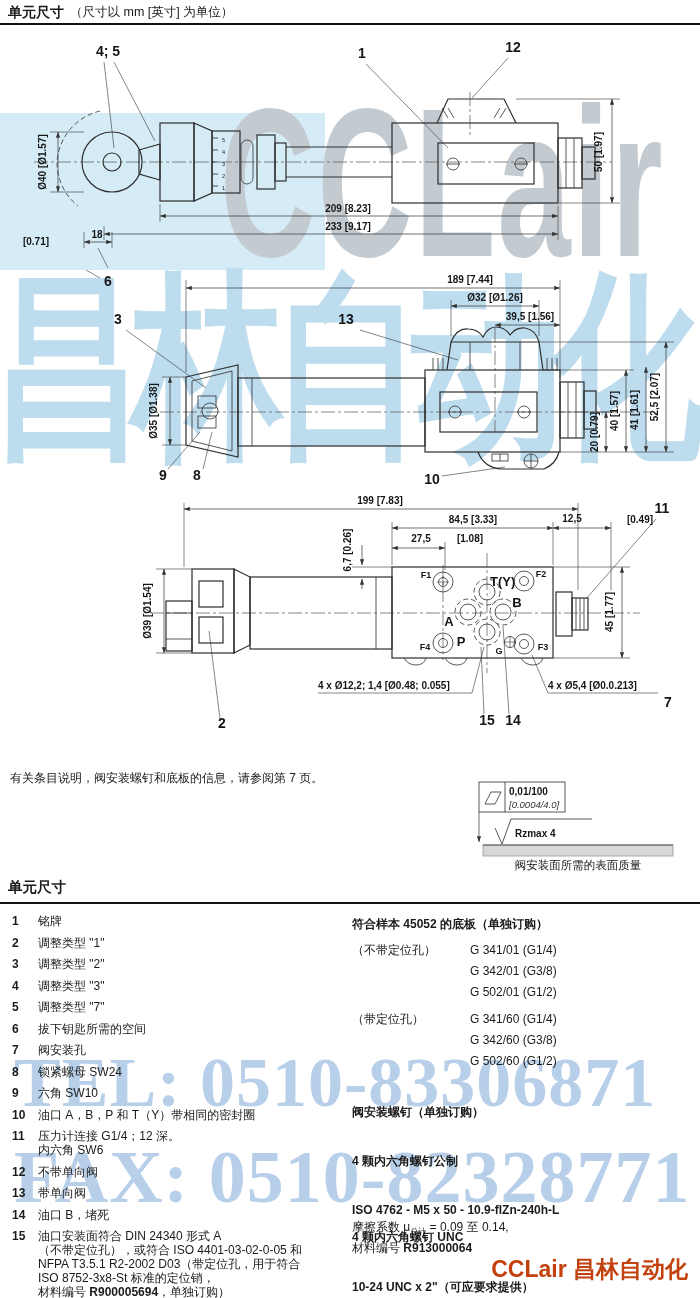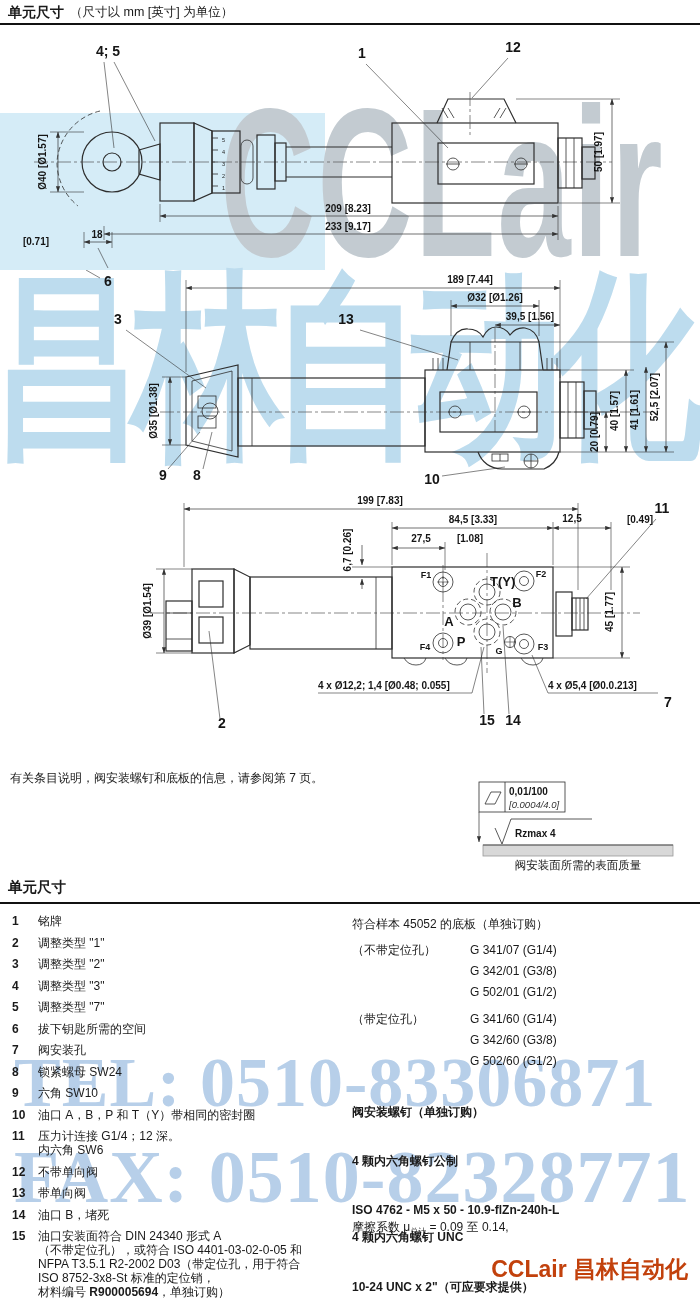--- a/index.html
+++ b/index.html
@@ -28,21 +28,21 @@
   .note{left:10px;top:770px;font-size:12px;}
   .sec2{left:0;top:876px;width:700px;border-bottom:2px solid #111;box-sizing:border-box;
         padding:2px 0 5px 8px;font-size:14.5px;font-weight:bold;}
   .listL{left:12px;top:914px;width:334px;font-size:12px;}
   .item{display:flex;margin-bottom:7.5px;line-height:14px;}
   .item .no{flex:0 0 26px;font-weight:bold;}
   .item .tx{flex:1;}
   .item .tx div{line-height:14px;}
   .colR{position:absolute;left:352px;z-index:1;font-size:12px;}
   #subp{top:916px;width:346px;}
-  #subp .ttl{font-weight:normal;margin-bottom:7px;}
+  #subp .ttl{font-weight:bold;margin-bottom:7px;}
   .sprow{display:flex;}
   .sprow .lbl{flex:0 0 118px;line-height:21px;}
   .spvals div{line-height:21px;}
   .g2{margin-top:6px;}
   #screws{top:1072px;width:346px;line-height:17px;}
   #unc{top:1196px;width:346px;line-height:18px;}
   .b{font-weight:bold;margin-top:32px;}
   sub{font-size:8px;}
   .footbrand{right:12px;top:1254px;font-size:23px;font-weight:bold;color:#c2410c;}
   
@@ -452,40 +452,41 @@
         <div><span>材料编号 </span><span class="b">R900005694</span><span>，单独订购）</span></div>
       </span>
     </div>
   </div>
 
   <div class="colR" id="subp">
     <div class="ttl">符合样本 45052 的底板（单独订购）</div>
     <div class="sprow">
       <div class="lbl">（不带定位孔）</div>
       <div class="spvals">
-        <div>G 341/07 (G1/4)</div>
+        <div>G 341/01 (G1/4)</div>
         <div>G 342/01 (G3/8)</div>
         <div>G 502/01 (G1/2)</div>
       </div>
     </div>
     <div class="sprow g2">
       <div class="lbl">（带定位孔）</div>
       <div class="spvals">
         <div>G 341/60 (G1/4)</div>
         <div>G 342/60 (G3/8)</div>
         <div>G 502/60 (G1/2)</div>
       </div>
     </div>
   </div>
 
   <div class="colR" id="screws">
     <div class="b">阀安装螺钉（单独订购）</div>
     <div class="b">4 颗内六角螺钉公制</div>
     <div class="b">ISO 4762 - M5 x 50 - 10.9-flZn-240h-L</div>
     <div><span>摩擦系数 μ</span><sub>总计</sub><span> = 0.09 至 0.14,</span></div>
+    <div><span>材料编号 </span><span class="b">R913000064</span></div>
   </div>
 
   <div class="colR" id="unc">
     <div class="b">4 颗内六角螺钉 UNC</div>
     <div class="b">10-24 UNC x 2"（可应要求提供）</div>
   </div>
 
   <div class="ct footbrand">CCLair 昌林自动化</div>
 
 </div>

